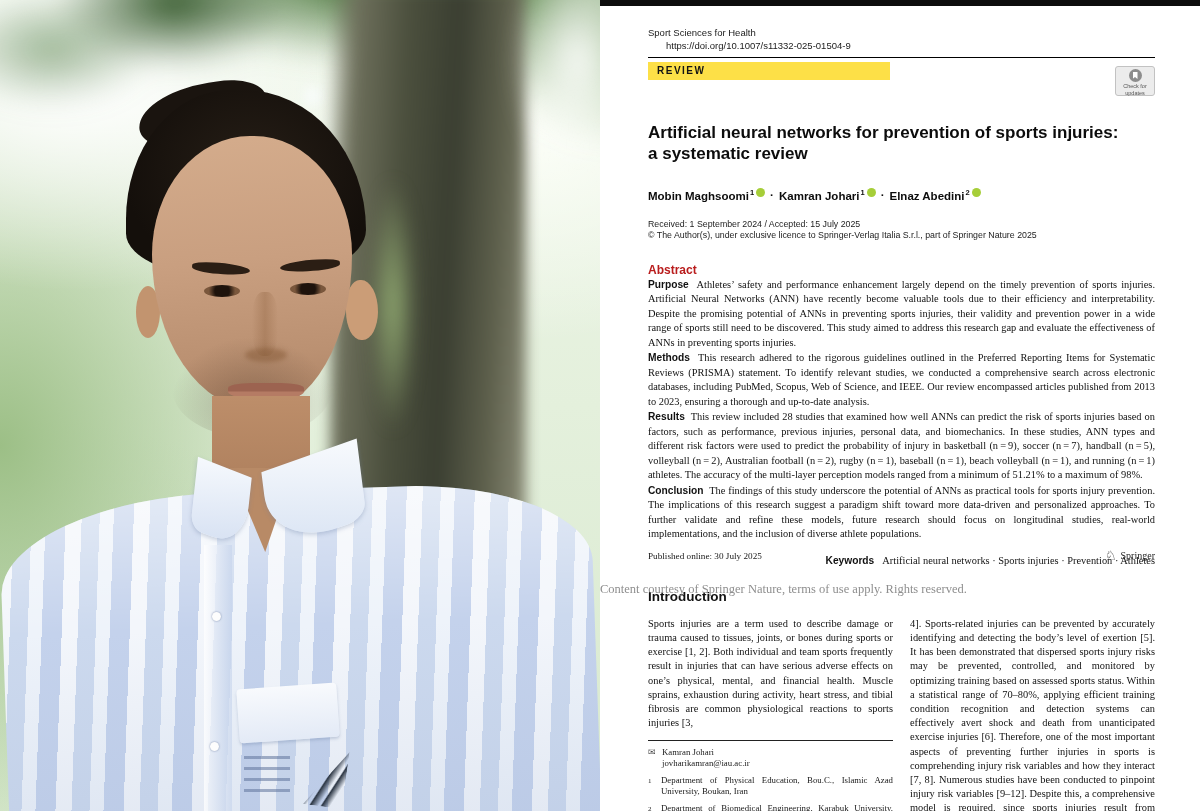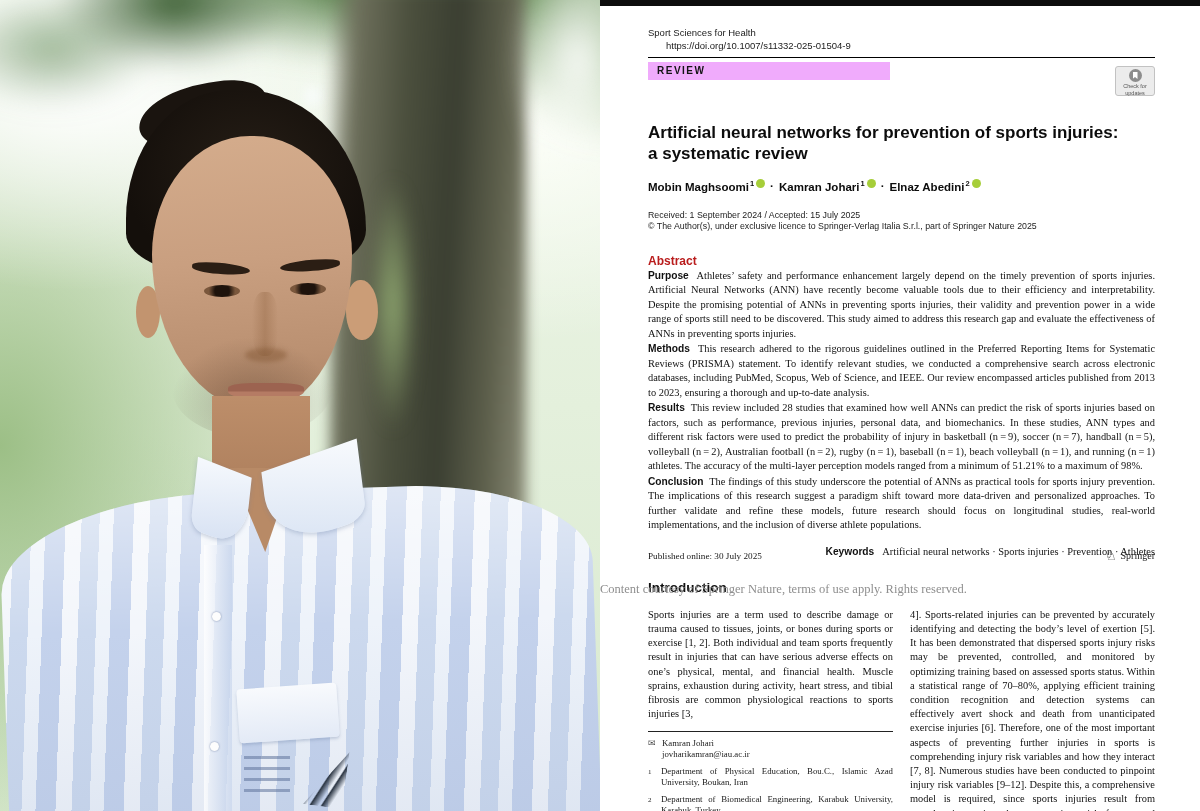--- a/index.html
+++ b/index.html
@@ -107,31 +107,31 @@
     clip-path:polygon(100% 0, 25% 100%, 100% 100%); }
 
   
   .page { position:relative; width:600px; height:603px; background:#fff; flex:none; color:#111; }
   .topbar { position:absolute; top:0; left:0; width:600px; height:6px; background:#0d0d0d; }
   .page-inner { position:absolute; top:26px; left:48px; width:507px; }
   .journal-line { font-size:9.5px; line-height:13px; color:#1a1a1a; }
   .doi-line { font-size:9.5px; line-height:13px; color:#1a1a1a;padding-left:18px; }
   .rule { border-top:1.6px solid #000; margin-top:5px; }
   .review-row { margin-top:4px; display:flex; justify-content:space-between; align-items:flex-start; }
-  .review-bar { width:242px; height:18px; background:#f0abfc; color:#141414; font-weight:bold;
+  .review-bar { width:242px; height:18px; background:#fde047; color:#141414; font-weight:bold;
     font-size:10px; letter-spacing:1.5px; line-height:18px; padding-left:9px; }
   .check-badge { margin-top:4px; width:40px; height:30px; background:#ececec;
     border:1px solid #c2c2c2; border-radius:3px; text-align:center; padding-top:2px; }
   .check-circle { width:13px; height:13px; margin:0 auto; background:#8d8d8d; border-radius:50%;
     position:relative; }
   .check-circle::after { content:""; position:absolute; left:4px; top:3px; width:5px; height:7px;
     background:#fff; clip-path:polygon(0 0,100% 0,100% 100%,50% 72%,0 100%); }
   .check-text { font-size:5.5px; line-height:6px; color:#555; margin-top:1px; }
   .title { margin-top:26px; font-size:17px; line-height:21px; font-weight:bold; color:#0c0c0c; }
-  .authors { margin-top:15px; font-size:11.5px; font-weight:bold; color:#0c0c0c;
+  .authors { margin-top:24px; font-size:11.5px; font-weight:bold; color:#0c0c0c;
     display:flex; align-items:center; flex-wrap:wrap; }
   .authors sup { font-size:7.5px; font-weight:bold; margin-left:1px; }
   .orcid { display:inline-block; width:9px; height:9px; border-radius:50%; margin-left:2px;
     position:relative; top:-2px; }
   .author-sep { margin:0 5px; font-weight:bold; }
   .meta { margin-top:17px; font-size:8.8px; line-height:11px; color:#1c1c1c; }
   .section-head { margin-top:22px; font-size:12px; font-weight:bold; color:#b91c1c; }
   .abs-par { font-family:"Liberation Serif", serif; font-size:10.4px; line-height:14.5px;
     text-align:justify; margin-top:1px; color:#111; }
   .abs-label { font-family:"Liberation Sans", sans-serif; font-weight:bold; font-size:10.2px; }

